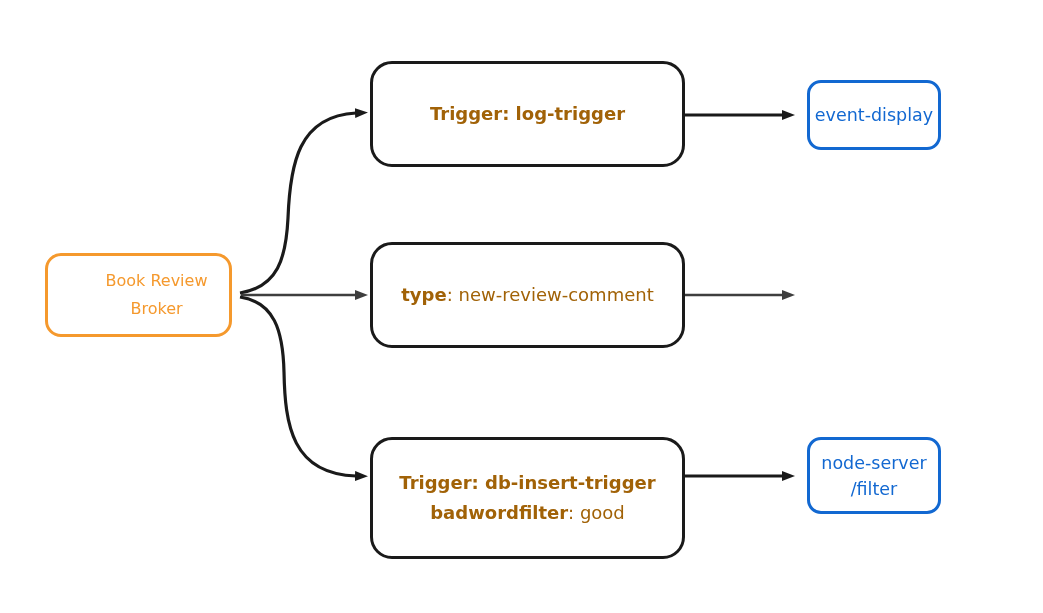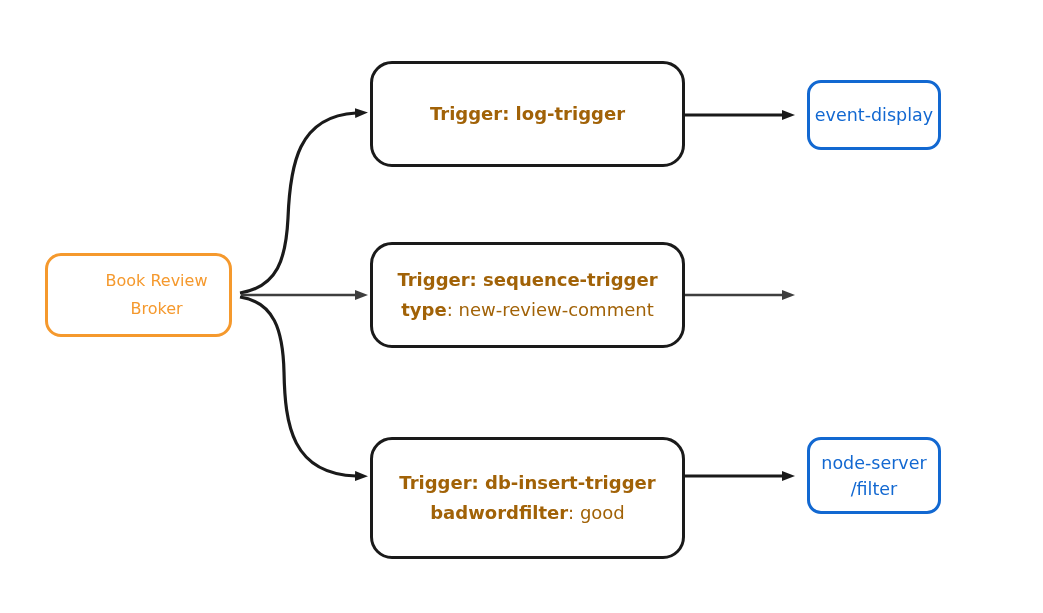--- a/index.html
+++ b/index.html
@@ -95,21 +95,20 @@
   <div class="node broker">
     <div>Book Review</div>
     <div>Broker</div>
   </div>
 
   <div class="node trigger trigger-1">
     <div class="title">Trigger: log-trigger</div>
   </div>
 
   <div class="node trigger trigger-2">
-    <div class="title">Trigger: sequence-trigger</div>
     <div><span class="attr-key">type</span><span>: new-review-comment</span></div>
   </div>
 
   <div class="node trigger trigger-3">
     <div class="title">Trigger: db-insert-trigger</div>
     <div><span class="attr-key">badwordfilter</span><span>: good</span></div>
   </div>
 
   <div class="node sink sink-1">
     <div>event-display</div>

